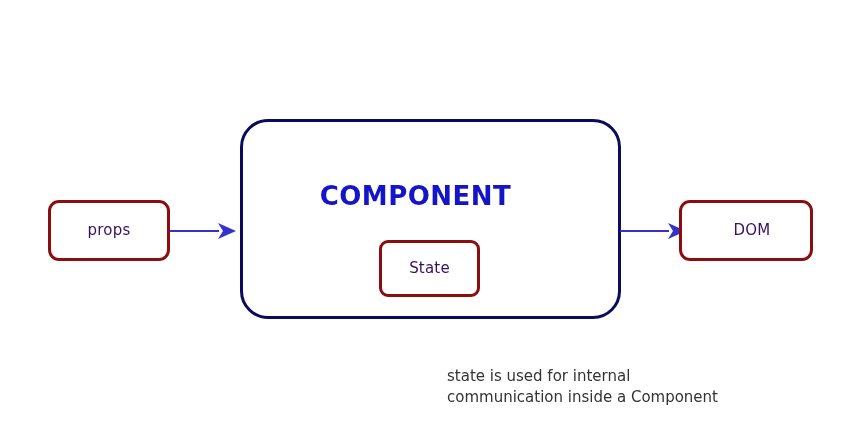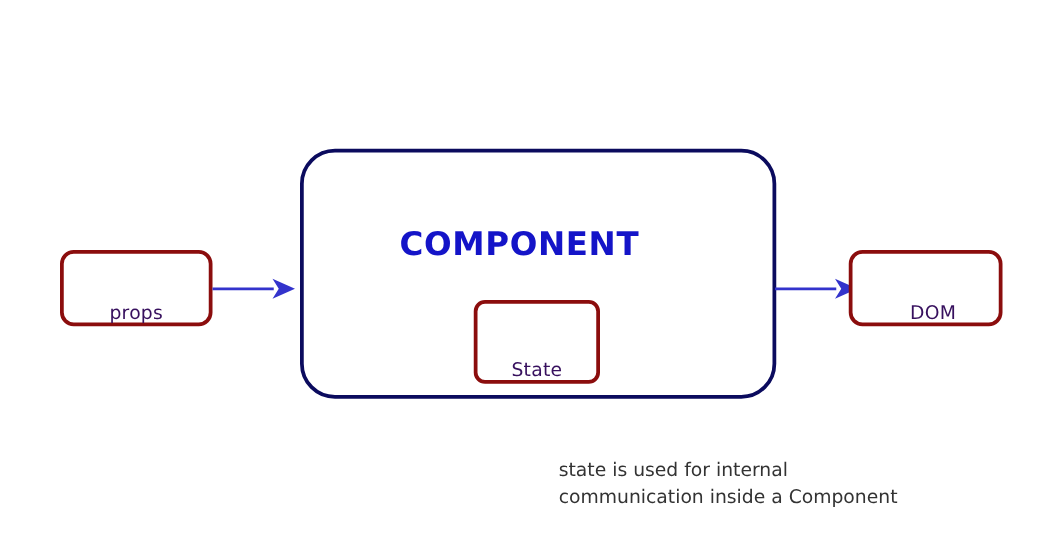--- a/index.html
+++ b/index.html
@@ -25,32 +25,31 @@
     background: #ffffff;
     display: flex;
     align-items: center;
     justify-content: center;
   }
 
   
   .io-box {
     border: 3px solid #8b0d0d;
     border-radius: 11px;
-    align-items: flex-end;
   }
   .io-label {
     font-family: "DejaVu Sans", sans-serif;
     font-size: 15px;
     color: #37105e;
     letter-spacing: 0.2px;
     line-height: 1;
   }
 
   #props-box { left: 48px;  top: 200px; width: 122px; height: 61px; }
-  #dom-box   { left: 679px; top: 200px; width: 123px; height: 61px; padding-left: 12px; }
+  #dom-box   { left: 679px; top: 200px; width: 134px; height: 61px; padding-left: 12px; }
 
   
   #component-box {
     left: 240px;
     top: 119px;
     width: 381px;
     height: 200px;
     border: 3px solid #0b0b5e;
     border-radius: 28px;
   }
@@ -67,21 +66,21 @@
     color: #1414c8;
     letter-spacing: 0.5px;
     line-height: 1;
   }
 
   
   #state-box {
     left: 379px;
     top: 240px;
     width: 101px;
-    height: 67px;
+    height: 57px;
     border: 3px solid #8b0d0d;
     border-radius: 9px;
   }
   #state-box .io-label { font-size: 15px; }
 
   
   .arrow {
     position: absolute;
     overflow: visible;
   }

